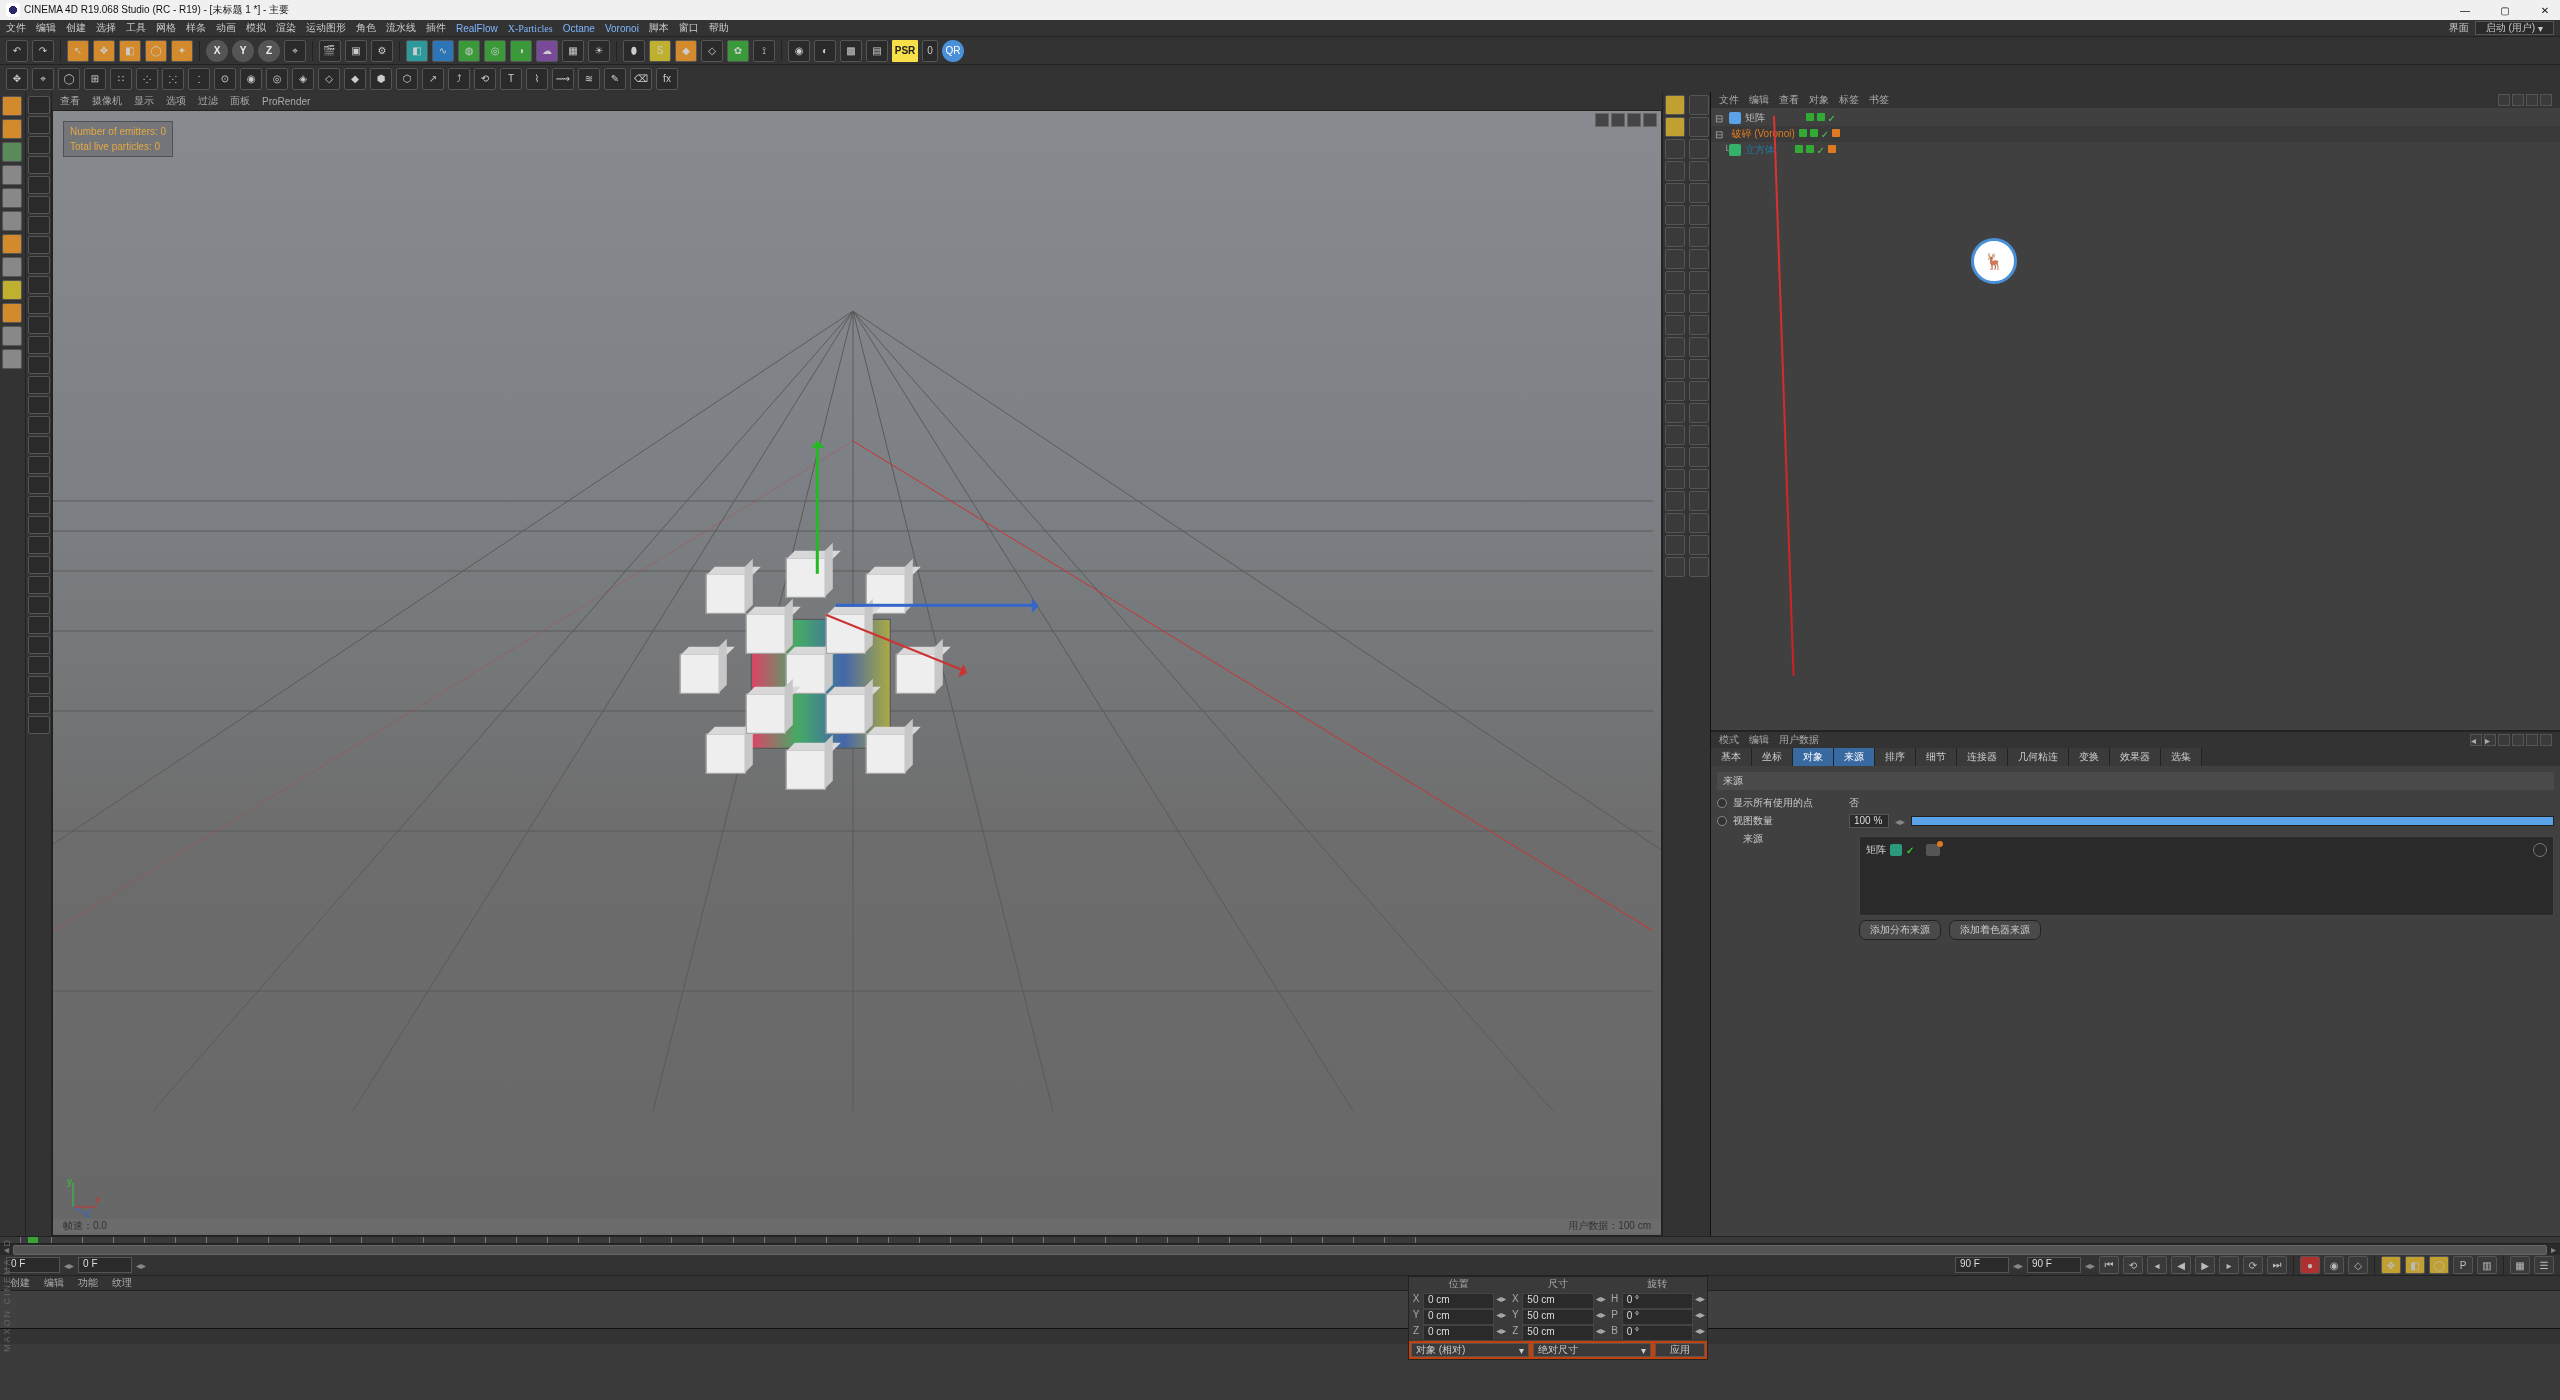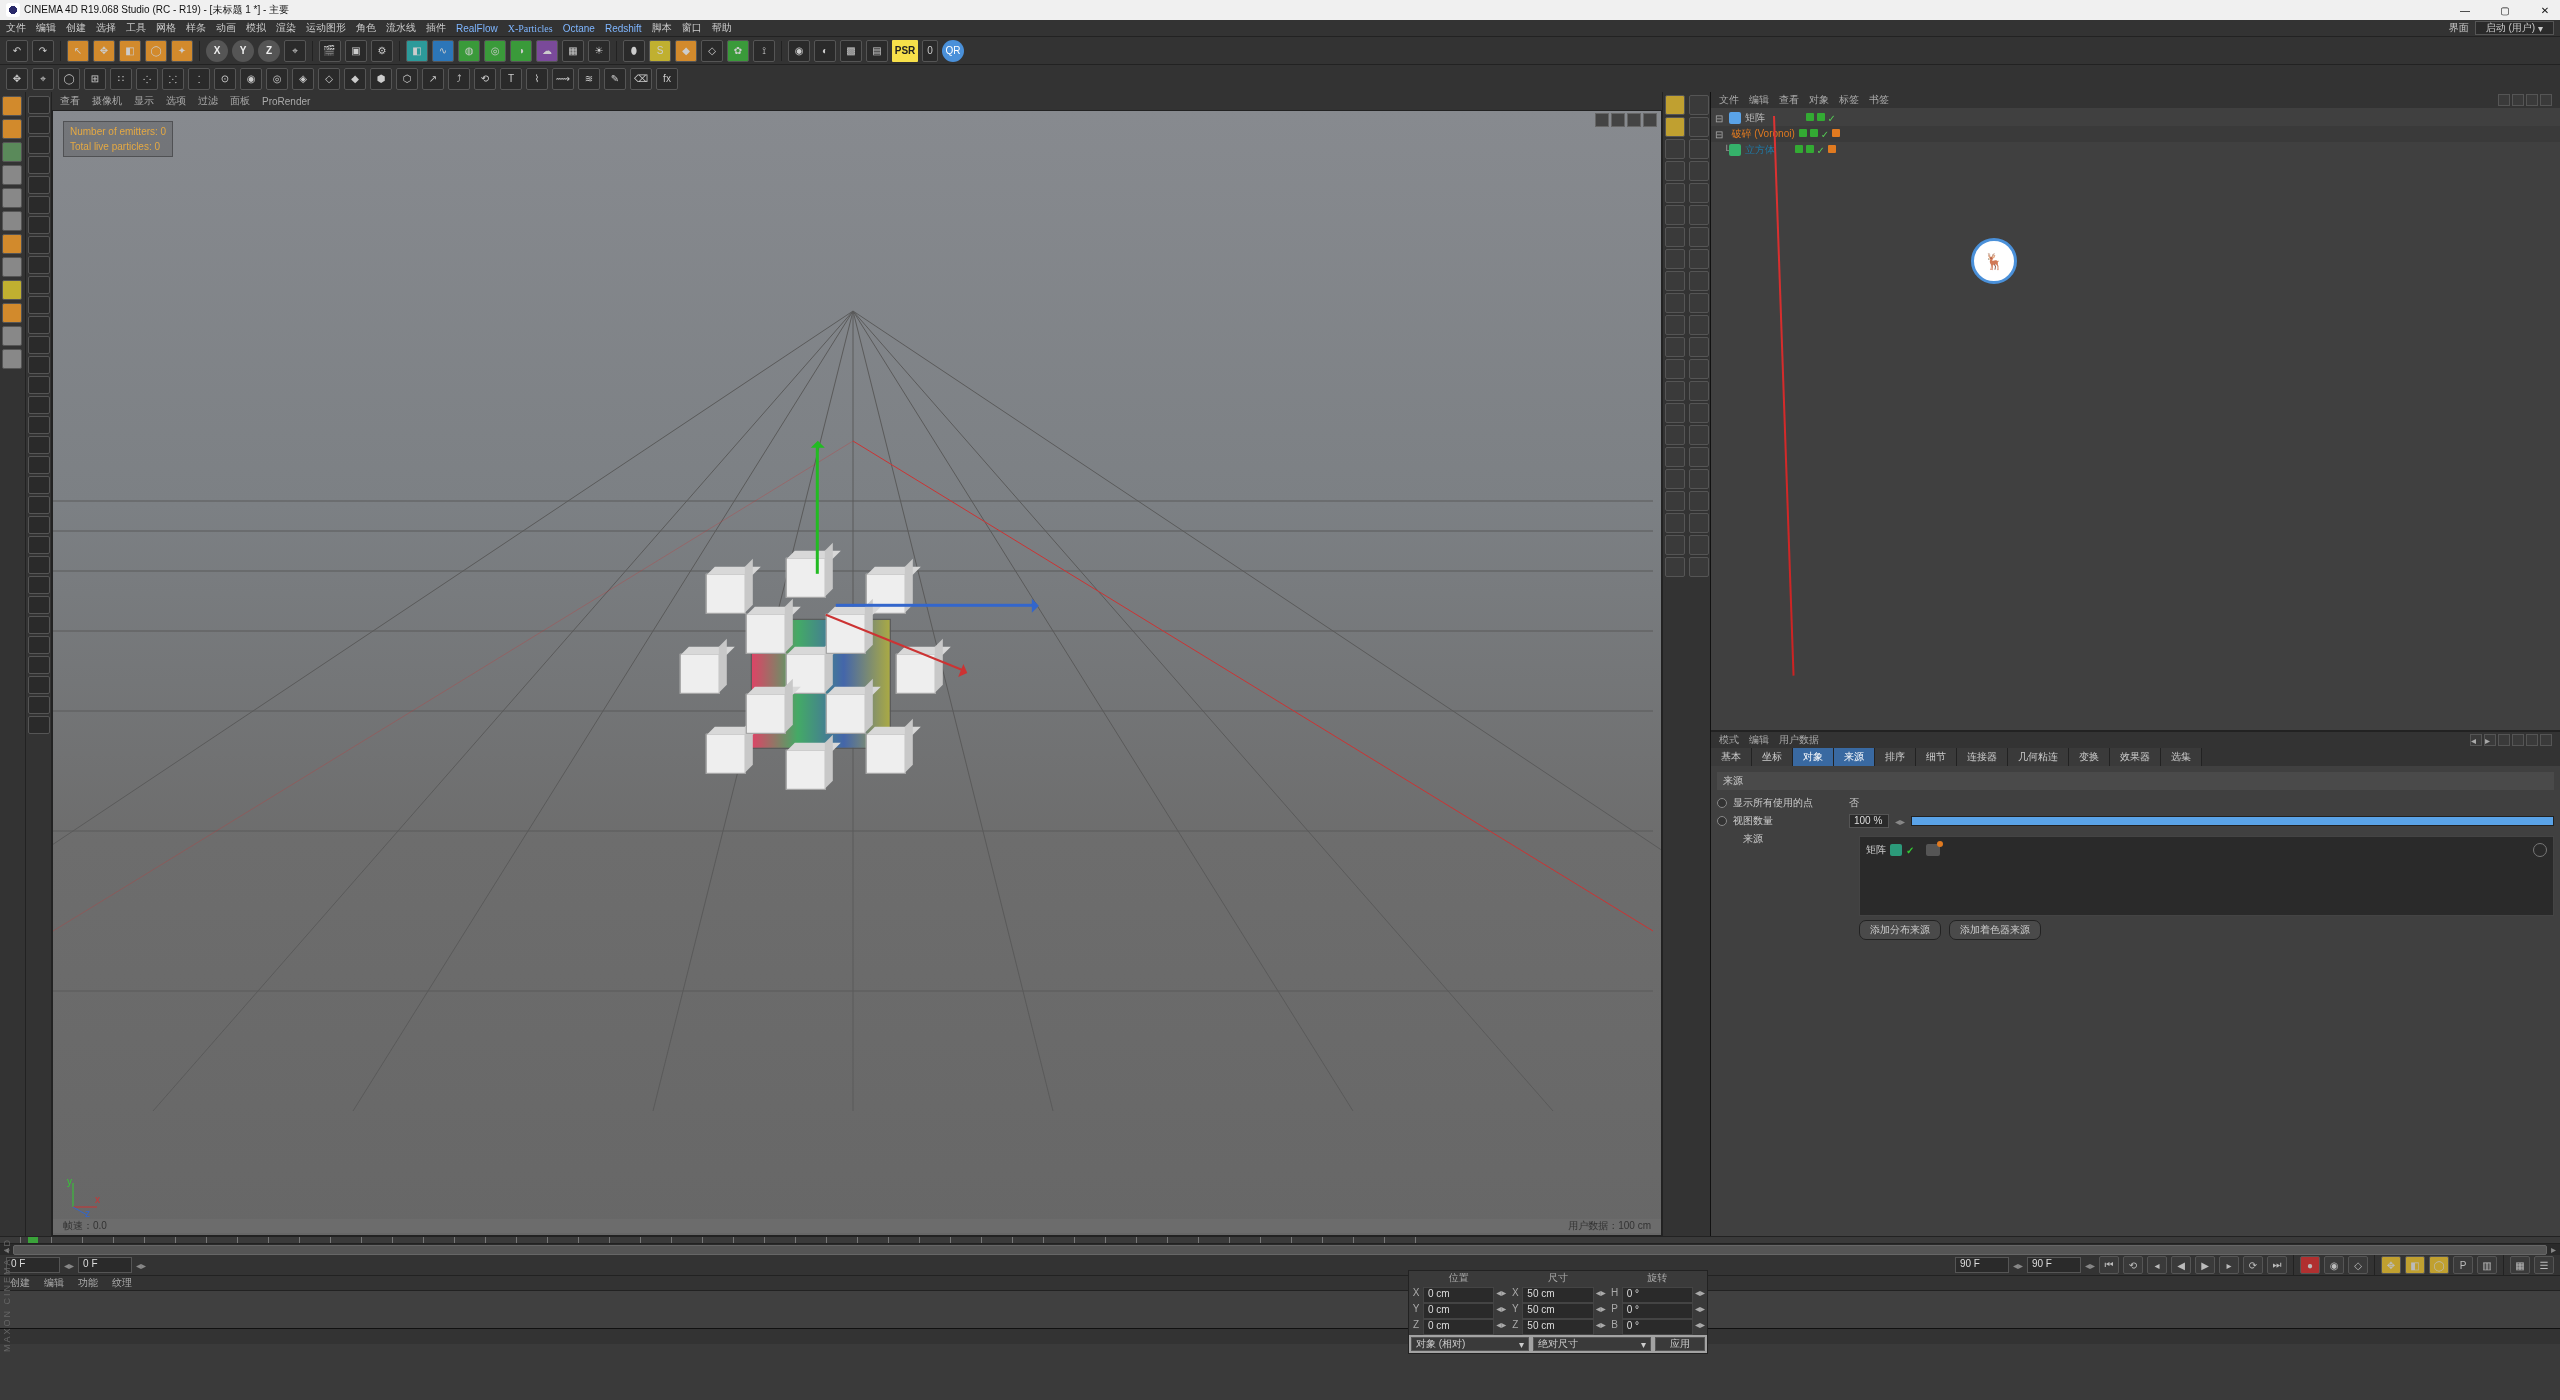--- a/index.html
+++ b/index.html
@@ -94,21 +94,21 @@
 .timeline-scrollbar { height: 14px; background: #2a2a2a; display: flex; align-items: center; padding: 0 4px; }
 .timeline-scrollbar .thumb { height: 10px; background: #555; border: 1px solid #666; border-radius: 2px; }
 .playback-row { height: 24px; display: flex; align-items: center; gap: 4px; padding: 0 6px; }
 .playback-row .field { background: #2a2a2a; border: 1px solid #555; height: 16px; width: 54px; padding: 0 4px; color: #ddd; }
 .playback-row .spacer { flex: 1; }
 .play-btn { width: 20px; height: 18px; background: #3a3a3a; border: 1px solid #555; border-radius: 2px; display: inline-flex; align-items: center; justify-content: center; color: #bbb; }
 .play-btn.red { background: #b03030; }
 .play-btn.highlight { background: #c0a030; }
 
 
-.coord-panel { position: absolute; right: 852px; bottom: 46px; width: 300px; background: #a3a3a3; border: 1px solid #222; }
+.coord-panel { position: absolute; right: 852px; bottom: 40px; width: 300px; background: #c2410c; border: 1px solid #222; }
 .coord-panel .hdr { height: 16px; display: flex; background: #3a3a3a; }
 .coord-panel .hdr span { flex: 1; text-align: center; color: #aaa; }
 .coord-panel .row { display: flex; height: 16px; }
 .coord-panel .row .cell { flex: 1; display: flex; }
 .coord-panel .row .lbl { width: 14px; text-align: center; background: #3a3a3a; color: #aaa; }
 .coord-panel .row .val { flex: 1; background: #2a2a2a; border: 1px solid #444; padding: 0 4px; color: #ddd; }
 .coord-panel .footer { height: 18px; display: flex; gap: 4px; padding: 2px; }
 .coord-panel .footer .dd { flex: 1; background: #3a3a3a; border: 1px solid #555; padding: 0 4px; color: #ccc; display: flex; align-items: center; justify-content: space-between; }
 
 
@@ -158,21 +158,21 @@
     <span>动画</span>
     <span>模拟</span>
     <span>渲染</span>
     <span>运动图形</span>
     <span>角色</span>
     <span>流水线</span>
     <span>插件</span>
     <span style="color: rgb(127, 182, 255);">RealFlow</span>
     <span style="color: rgb(127, 182, 255); font-family: Liberation Serif, serif;">X-Particles</span>
     <span style="color: rgb(127, 182, 255);">Octane</span>
-    <span style="color: rgb(127, 182, 255);">Redshift</span>
+    <span style="color: rgb(127, 182, 255);">Voronoi</span>
     <span>脚本</span>
     <span>窗口</span>
     <span>帮助</span>
     <span id="menu-items-anchor"></span>
   <div class="right">
     <span>界面</span>
     <span class="dropdown"><span>启动 (用户)</span>&nbsp;▾</span>
   </div>
 </div>
 

